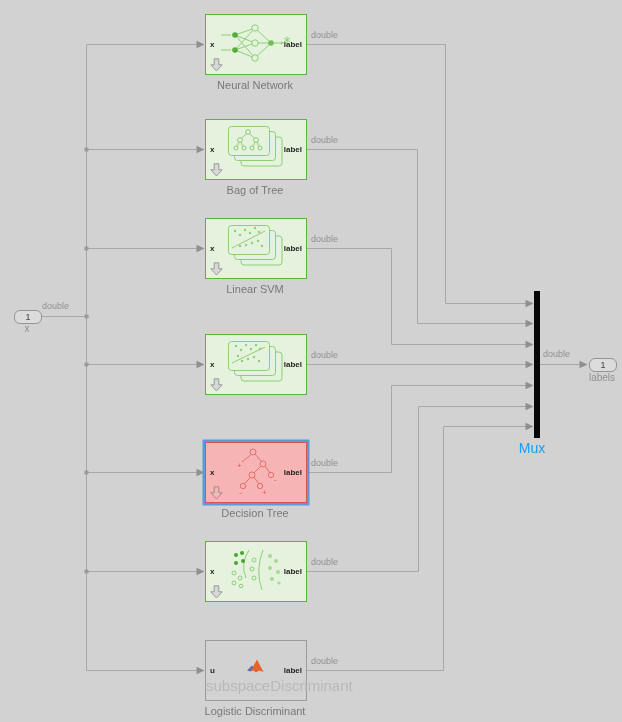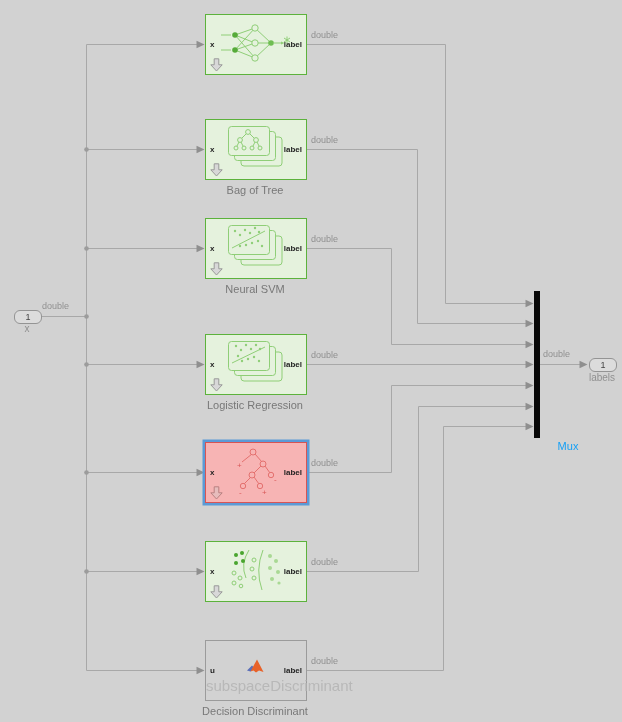--- a/index.html
+++ b/index.html
@@ -25,22 +25,22 @@
          font-size:11px;color:var(--name-gray);}
   .sig{position:absolute;font-size:9px;color:var(--sig-gray);white-space:nowrap;}
   .block .sig{left:105px;top:15px;}
   .icon{position:absolute;left:50%;top:28px;transform:translate(-50%,-50%);}
   .dropdown{position:absolute;left:4px;bottom:2px;}
   .port{position:absolute;width:26px;height:12px;border:1px solid var(--port-border);
         border-radius:6px;background:var(--port-fill);text-align:center;
         font-size:9px;line-height:12px;color:#444;}
   .portname{position:absolute;font-size:10px;color:var(--sig-gray);text-align:center;}
   #mux-bar{position:absolute;left:534px;top:291px;width:6px;height:147px;background:#070707;}
-  #mux-label{position:absolute;left:548px;top:440px;width:40px;text-align:center;
-             font-size:11px;color:var(--mux-label);}
+  #mux-label{position:absolute;left:512px;top:440px;width:40px;text-align:center;
+             font-size:14px;color:var(--mux-label);}
   .code{position:absolute;left:0;top:36px;width:100%;text-align:center;
         font-size:15px;color:var(--code-gray);white-space:nowrap;}
   .mlogo{position:absolute;left:50%;top:17px;transform:translateX(-50%);}
 </style>
 </head>
 <body>
 
 <div id="canvas">
 
   <svg class="wires" width="622" height="722" viewBox="0 0 622 722">
@@ -121,20 +121,21 @@
       <circle cx="52" cy="20" r="2.8" fill="#6fbe52"></circle>
       <g stroke="#8fce77" fill="#e5f2dd">
         <circle cx="36" cy="5" r="3.2"></circle>
           <circle cx="36" cy="20" r="3.2"></circle>
           <circle cx="36" cy="35" r="3.2"></circle>
       </g>
     </svg>
     <svg class="dropdown" width="13" height="14" viewBox="0 0 13 14">
       <path d="M4.2 0.8 H8.8 V6.8 H12.2 L6.5 13 L0.8 6.8 H4.2 Z" fill="#d8d8d8" stroke="#999"></path>
     </svg>
+    <span class="bname">Neural Network</span>
     <span class="sig">double</span>
   </div>
 
   <div class="block" style="top:119px;">
     <span class="pin in">x</span>
     <span class="pin out">label</span>
     <svg class="icon" width="56" height="44" viewBox="0 0 56 44">
       <g stroke="#8fce77" fill="#e5f2dd">
         <rect x="13" y="11" width="41" height="29" rx="3"></rect>
         <rect x="6.5" y="5.5" width="41" height="29" rx="3"></rect>
@@ -185,21 +186,21 @@
         <circle cx="12" cy="21" r="1.2"></circle>
           <circle cx="18" cy="20" r="1.2"></circle>
           <circle cx="24" cy="18" r="1.2"></circle>
         <circle cx="30" cy="16" r="1.2"></circle>
           <circle cx="34" cy="21" r="1.2"></circle>
       </g>
     </svg>
     <svg class="dropdown" width="13" height="14" viewBox="0 0 13 14">
       <path d="M4.2 0.8 H8.8 V6.8 H12.2 L6.5 13 L0.8 6.8 H4.2 Z" fill="#d8d8d8" stroke="#999"></path>
     </svg>
-    <span class="bname">Neural SVM</span>
+    <span class="bname">Linear SVM</span>
     <span class="sig">double</span>
   </div>
 
   <div class="block" style="top:334px;">
     <span class="pin in">x</span>
     <span class="pin out">label</span>
     <svg class="icon" width="56" height="44" viewBox="0 0 56 44">
       <g stroke="#8fce77" fill="#e5f2dd">
         <rect x="13" y="11" width="41" height="29" rx="3"></rect>
         <rect x="6.5" y="5.5" width="41" height="29" rx="3"></rect>
@@ -216,21 +217,20 @@
         <circle cx="10" cy="15" r="1.2"></circle>
           <circle cx="14" cy="20" r="1.2"></circle>
           <circle cx="20" cy="18" r="1.2"></circle>
         <circle cx="26" cy="16" r="1.2"></circle>
           <circle cx="31" cy="20" r="1.2"></circle>
       </g>
     </svg>
     <svg class="dropdown" width="13" height="14" viewBox="0 0 13 14">
       <path d="M4.2 0.8 H8.8 V6.8 H12.2 L6.5 13 L0.8 6.8 H4.2 Z" fill="#d8d8d8" stroke="#999"></path>
     </svg>
-    <span class="bname">Logistic Regression</span>
     <span class="sig">double</span>
   </div>
 
   <div class="block red" style="top:442px;">
     <span class="pin in">x</span>
     <span class="pin out">label</span>
     <svg class="icon" width="52" height="48" viewBox="0 0 52 48">
       <g stroke="#e4716f" fill="none">
         <line x1="22" y1="7" x2="12" y2="15"></line>
           <line x1="25" y1="7" x2="32" y2="15"></line>
@@ -250,20 +250,21 @@
       <g fill="#d95858" font-size="8" font-family="Liberation Sans, sans-serif">
         <text x="7" y="21">+</text>
           <text x="44" y="35">-</text>
         <text x="9" y="48">-</text>
           <text x="32" y="48">+</text>
       </g>
     </svg>
     <svg class="dropdown" width="13" height="14" viewBox="0 0 13 14">
       <path d="M4.2 0.8 H8.8 V6.8 H12.2 L6.5 13 L0.8 6.8 H4.2 Z" fill="#e7bcbc" stroke="#b98080"></path>
     </svg>
+    <span class="bname">Decision Tree</span>
     <span class="sig">double</span>
   </div>
 
   <div class="block" style="top:541px;">
     <span class="pin in">x</span>
     <span class="pin out">label</span>
     <svg class="icon" width="58" height="44" viewBox="0 0 58 44">
       <g stroke="#8fce77" fill="none">
         <path d="M22 2 Q13 16 19 30"></path>
         <path d="M36 2 Q28 22 35 42"></path>
@@ -299,21 +300,21 @@
   </div>
 
   <div class="block plain" style="top:640px;">
     <span class="pin in">u</span>
     <span class="pin out">label</span>
     <svg class="mlogo" width="20" height="18" viewBox="0 0 20 18">
       <path d="M1 12.5 L6 7.5 L8.5 10 L4.5 13.5 Z" fill="#5b6fb8"></path>
       <path d="M4.5 13.5 L11 1.5 L17.5 14 L13 12.5 L10 14.5 L7.5 12.5 Z" fill="#e8622a"></path>
     </svg>
     <span class="code">subspaceDiscriminant</span>
-    <span class="bname">Decision Discriminant</span>
+    <span class="bname">Logistic Discriminant</span>
     <span class="sig">double</span>
   </div>
 
   <div id="mux-bar"></div>
   <div id="mux-label">Mux</div>
   <span class="sig" style="left:543px;top:349px;">double</span>
 
   <div class="port" style="left:589px;top:358px;">1</div>
   <div class="portname" style="left:577px;top:372px;width:50px;">labels</div>
 

